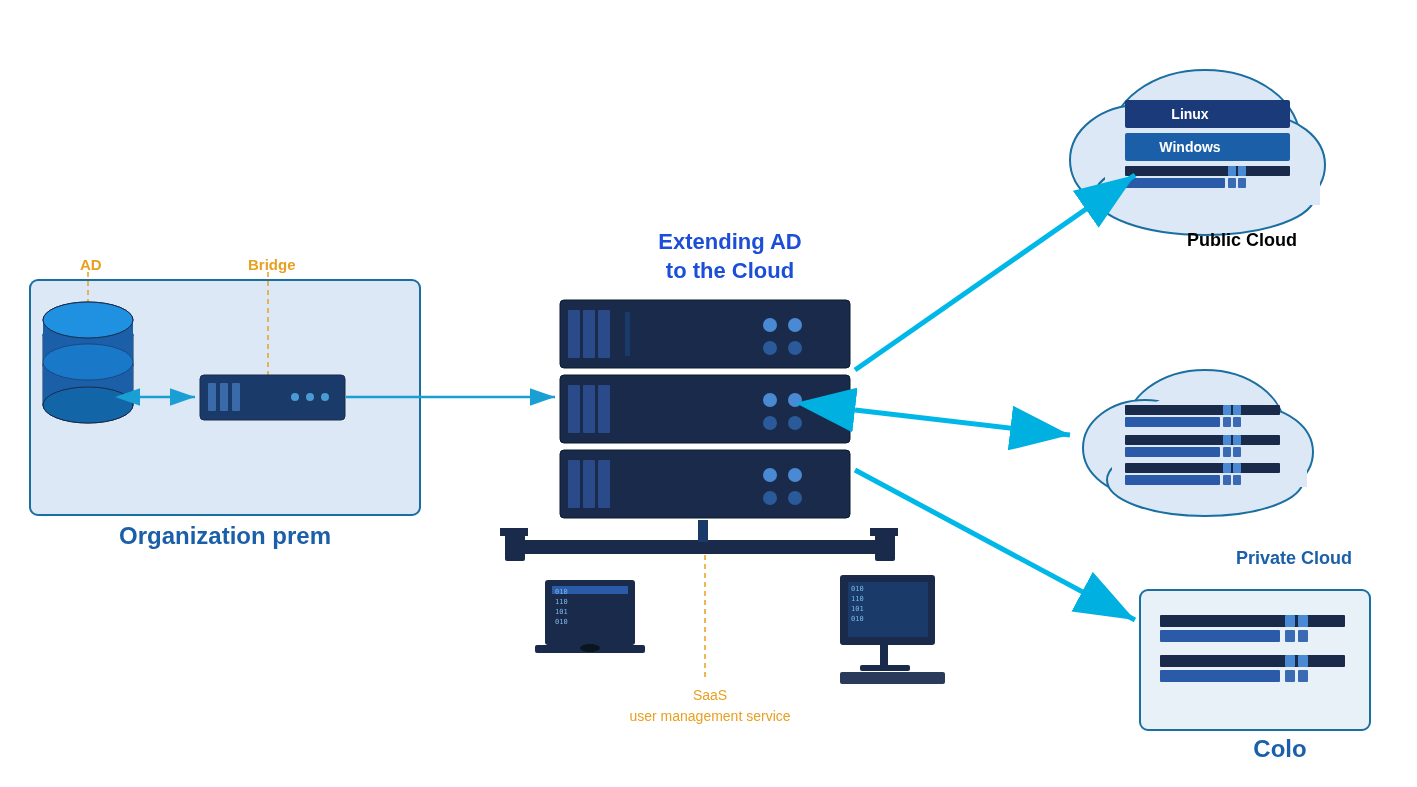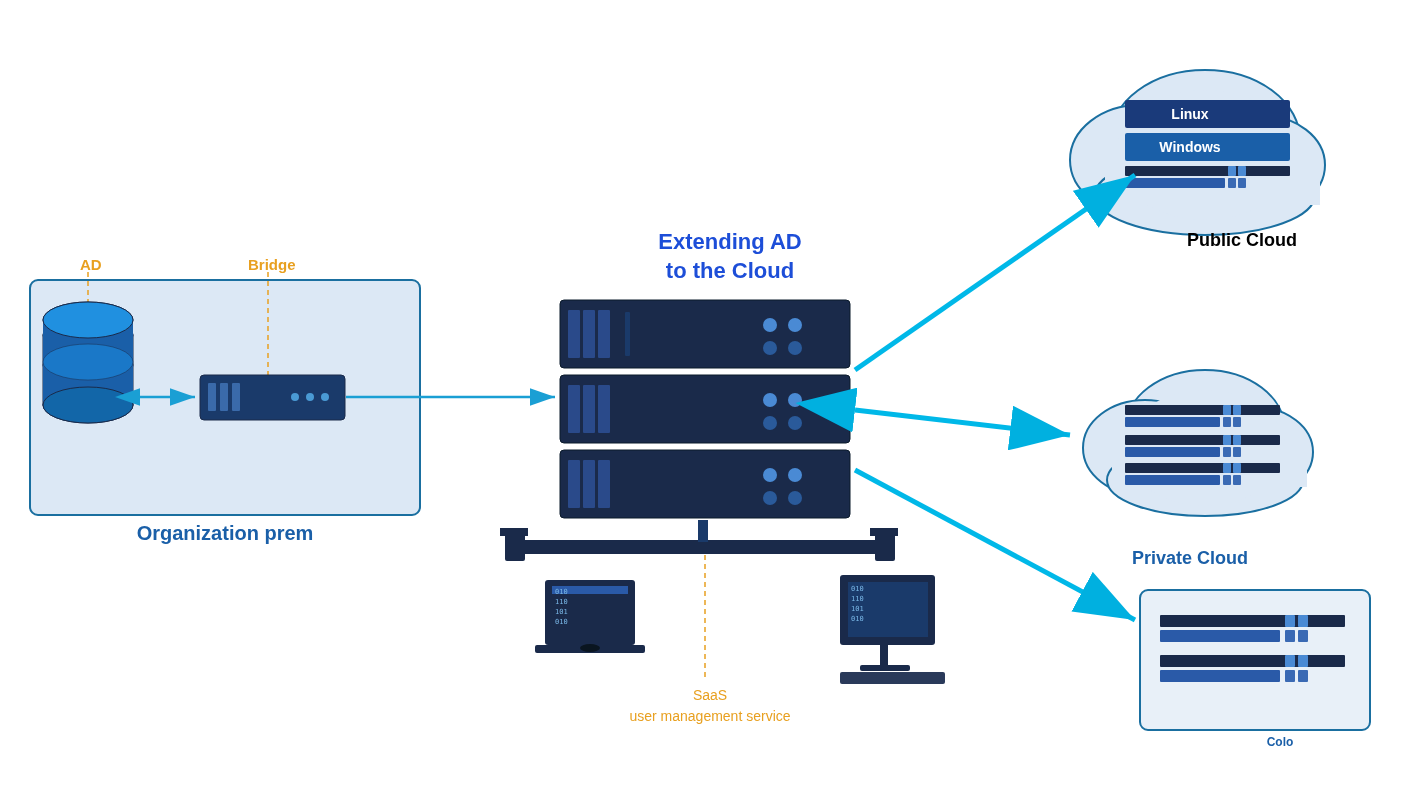--- a/index.html
+++ b/index.html
@@ -225,26 +225,26 @@
 
     <line x1="855" y1="470" x2="1135" y2="620" stroke="#00b8e8" stroke-width="5" marker-end="url(#arrowhead-cyan)"></line>
 
   </svg>
 
   <div style="position:absolute; left:590px; top:228px; font-size:22px; font-weight:bold; color:#1d4ed8; text-align:center; width:280px; line-height:1.3;">
     <span>Extending AD</span><br>
     <span>to the Cloud</span>
   </div>
 
-  <div style="position:absolute; left:30px; top:522px; font-size:20px; font-weight:bold; color:#1a5fa8; text-align:center; width:390px;">Organization prem</div>
+  <div style="position:absolute; left:30px; top:522px; font-size:24px; font-weight:bold; color:#1a5fa8; text-align:center; width:390px;">Organization prem</div>
 
   <div style="position:absolute; right:65px; top:230px; font-size:18px; font-weight:bold; color:#000000; text-align:center; width:220px;">Public Cloud</div>
 
-  <div style="position:absolute; right:65px; top:548px; font-size:18px; font-weight:bold; color:#1a5fa8; text-align:left; width:220px;">Private Cloud</div>
-
-  <div style="position:absolute; left:1215px; top:735px; font-size:12px; font-weight:bold; color:#1a5fa8; text-align:center; width:130px;">Colo</div>
+  <div style="position:absolute; right:65px; top:548px; font-size:18px; font-weight:bold; color:#1a5fa8; text-align:right; width:220px;">Private Cloud</div>
+
+  <div style="position:absolute; left:1215px; top:735px; font-size:24px; font-weight:bold; color:#1a5fa8; text-align:center; width:130px;">Colo</div>
 
   <div style="position:absolute; left:620px; top:685px; color:#e8a020; font-size:14px; font-weight:normal; text-align:center; width:180px; line-height:1.5;">
     <span>SaaS</span><br>
     <span>user management service</span>
   </div>
 
 </div>
 
 </body></html>

